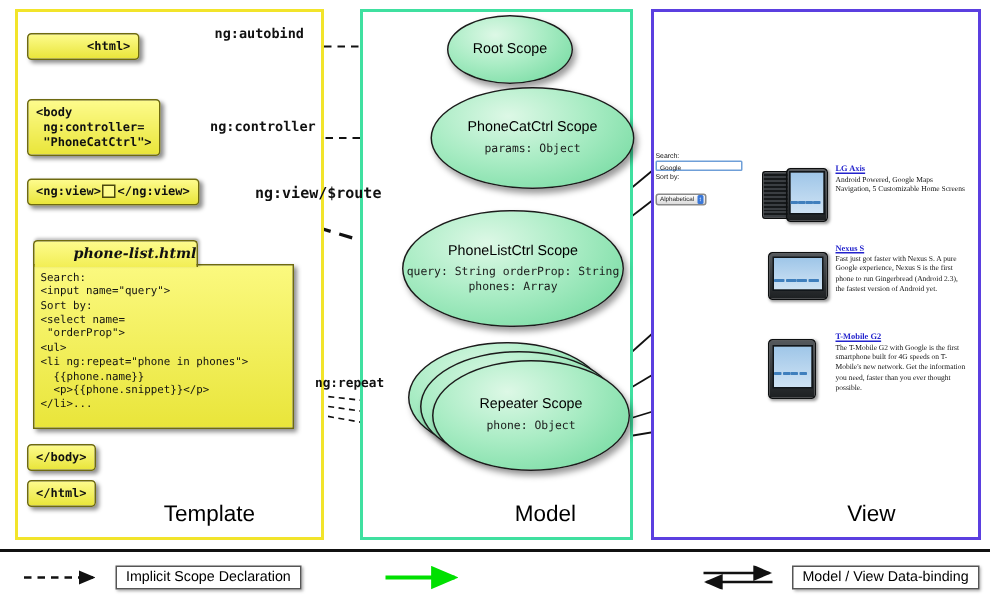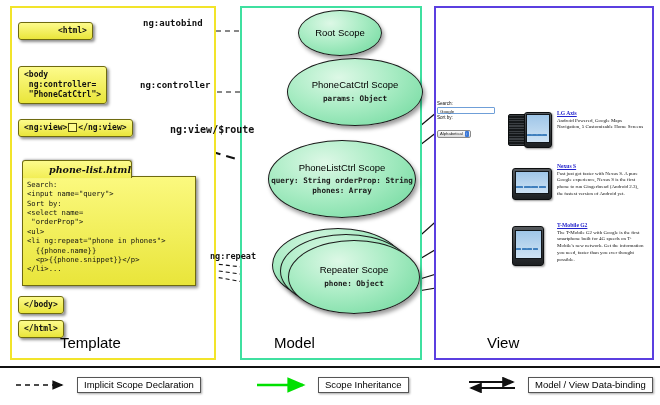--- a/index.html
+++ b/index.html
@@ -3,21 +3,21 @@
 <meta charset="utf-8">
 <style>
   html,body{margin:0;padding:0;background:#fff;}
   body{width:660px;height:405px;position:relative;overflow:hidden;
        font-family:"Liberation Sans",sans-serif;}
   #stage{position:absolute;left:0;top:0;width:660px;height:405px;}
   svg#wires{position:absolute;left:0;top:0;width:660px;height:405px;pointer-events:none;}
 
   
   .panel{position:absolute;background:#fff;}
-  .panel-label{position:absolute;font-size:15px;color:#000;text-align:left;}
+  .panel-label{position:absolute;font-size:15px;color:#000;text-align:right;}
 
   #panel-template{left:10px;top:6px;width:202px;height:350px;border:2px solid #f2e42a;}
   #panel-model{left:240px;top:6px;width:178px;height:350px;border:2px solid #3fe0a0;}
   #panel-view{left:434px;top:6px;width:216px;height:350px;border:2px solid #5b3fe0;}
 
   
   .tag{position:absolute;background:linear-gradient(#fdfb8c,#e9e53a);
        border:1px solid #6e6a10;border-radius:3px;
        box-shadow:2px 2px 3px rgba(0,0,0,.45);
        font-family:"DejaVu Sans Mono",monospace;font-weight:bold;
@@ -46,21 +46,21 @@
        line-height:1.3;padding:3px 4px;white-space:pre;box-sizing:border-box;}
 
   
   .scope{position:absolute;border-radius:50%;
      background:radial-gradient(ellipse at 38% 28%, #ddf8e6 0%, #a9ecc4 45%, #6ad79a 100%);
      border:1.6px solid #1b1b1b;box-shadow:2px 3px 4px rgba(0,0,0,.4);
      display:flex;flex-direction:column;align-items:center;justify-content:center;
      text-align:center;}
   .scope .t{font-family:Liberation Sans, sans-serif;font-size:9.5px;color:#000;
             line-height:1.12;}
-  .scope .m{font-family:"DejaVu Sans Mono",monospace;font-weight:bold;
+  .scope .m{font-family:"DejaVu Sans Mono",monospace;font-weight:normal;
             font-size:7.6px;color:#1a1a1a;line-height:1.25;margin-top:3px;}
   #scope-root{left:298px;top:10px;width:82px;height:44px;}
   #scope-cat{left:287px;top:58px;width:134px;height:66px;text-align:right;}
   #scope-list{left:268px;top:140px;width:146px;height:76px;}
   .rep-stack{position:absolute;border-radius:50%;
      background:radial-gradient(ellipse at 38% 28%, #ddf8e6 0%, #a9ecc4 45%, #6ad79a 100%);
      border:1.6px solid #1b1b1b;box-shadow:2px 3px 4px rgba(0,0,0,.35);}
   #rep-3{left:272px;top:228px;width:130px;height:72px;}
   #rep-2{left:280px;top:234px;width:130px;height:72px;}
   #scope-rep{left:288px;top:240px;width:130px;height:72px;}
@@ -310,21 +310,20 @@
       <svg class="leg-art" viewBox="0 0 56 16">
         <line x1="2" y1="8" x2="48" y2="8" stroke="#111" stroke-width="1.6" stroke-dasharray="5,4" marker-end="url(#ar-blk)"></line>
       </svg>
       <span class="leg-box">Implicit Scope Declaration</span>
     </div>
 
     <div class="leg-item" id="leg2">
       <svg class="leg-art" viewBox="0 0 56 16">
         <line x1="2" y1="8" x2="48" y2="8" stroke="#00e000" stroke-width="2.6" marker-end="url(#ar-grn)"></line>
       </svg>
-      <span class="leg-box">Scope Inheritance</span>
     </div>
 
     <div class="leg-item" id="leg3">
       <svg class="leg-art" viewBox="0 0 56 16">
         <line x1="4" y1="5" x2="48" y2="5" stroke="#111" stroke-width="1.8" marker-end="url(#ar-blk)"></line>
         <line x1="50" y1="11" x2="6" y2="11" stroke="#111" stroke-width="1.8" marker-end="url(#ar-blk)"></line>
       </svg>
       <span class="leg-box">Model / View Data-binding</span>
     </div>
 

